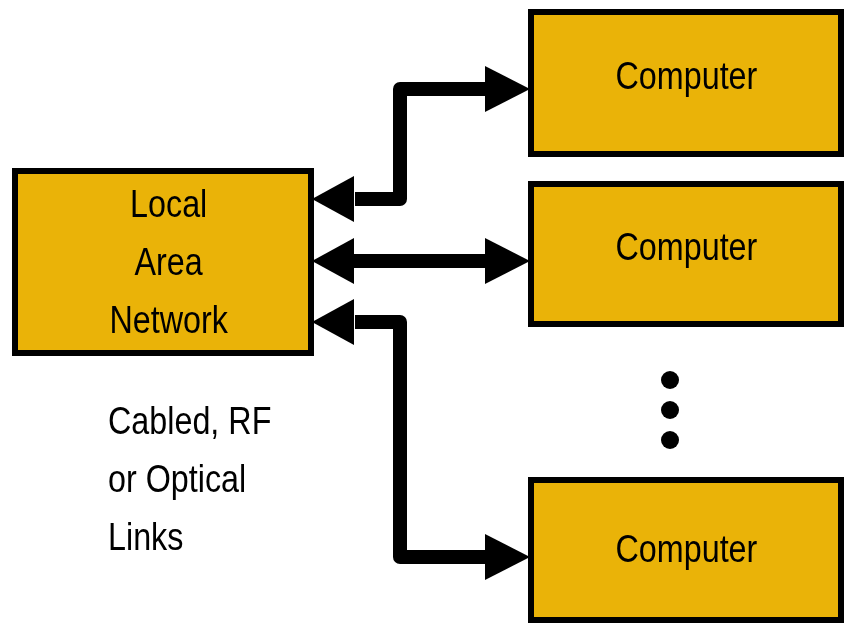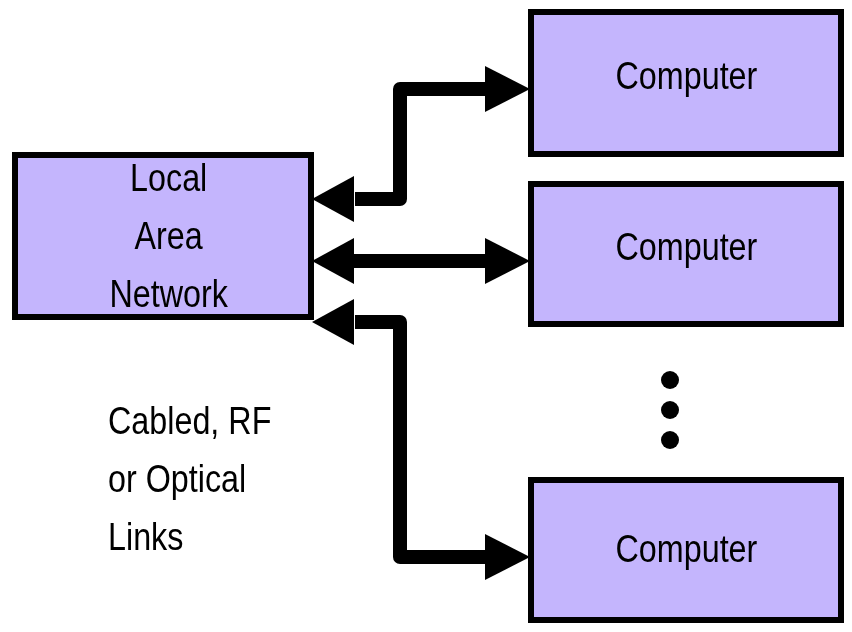--- a/index.html
+++ b/index.html
@@ -1,29 +1,29 @@
 <!DOCTYPE html>
 <html><head>
 <meta charset="utf-8">
 <style>
   html, body { margin: 0; padding: 0; background: #ffffff; }
   body { width: 852px; height: 632px; position: relative; overflow: hidden; }
   .box {
     position: absolute; box-sizing: border-box;
-    border: 6px solid #000; background: #c4b5fd;
+    border: 6px solid #000; background: #eab308;
     display: flex; align-items: center; justify-content: center;
     text-align: center;
   }
   .box span {
     font-family: "Liberation Sans", sans-serif;
     font-size: 38px; line-height: 1.4; color: #000;
     transform: scaleX(0.85);
     display: inline-block;
   }
-  .lan { left: 12px; top: 152px; width: 302px; height: 168px; padding-left: 12px; }
+  .lan { left: 12px; top: 168px; width: 302px; height: 188px; padding-left: 12px; }
   .lan span { line-height: 58px; }
   .comp1 { left: 528px; top: 9px; width: 316px; height: 148px; }
   .comp2 { left: 528px; top: 181px; width: 316px; height: 146px; }
   .comp3 { left: 528px; top: 477px; width: 316px; height: 146px; }
   .comp1 span, .comp2 span, .comp3 span { margin-top: -12px; }
   .comp3 span { margin-top: 0; }
   .caption {
     position: absolute; left: 108px; top: 392px;
     font-family: "Liberation Sans", sans-serif;
     font-size: 38px; line-height: 58px; color: #000;

